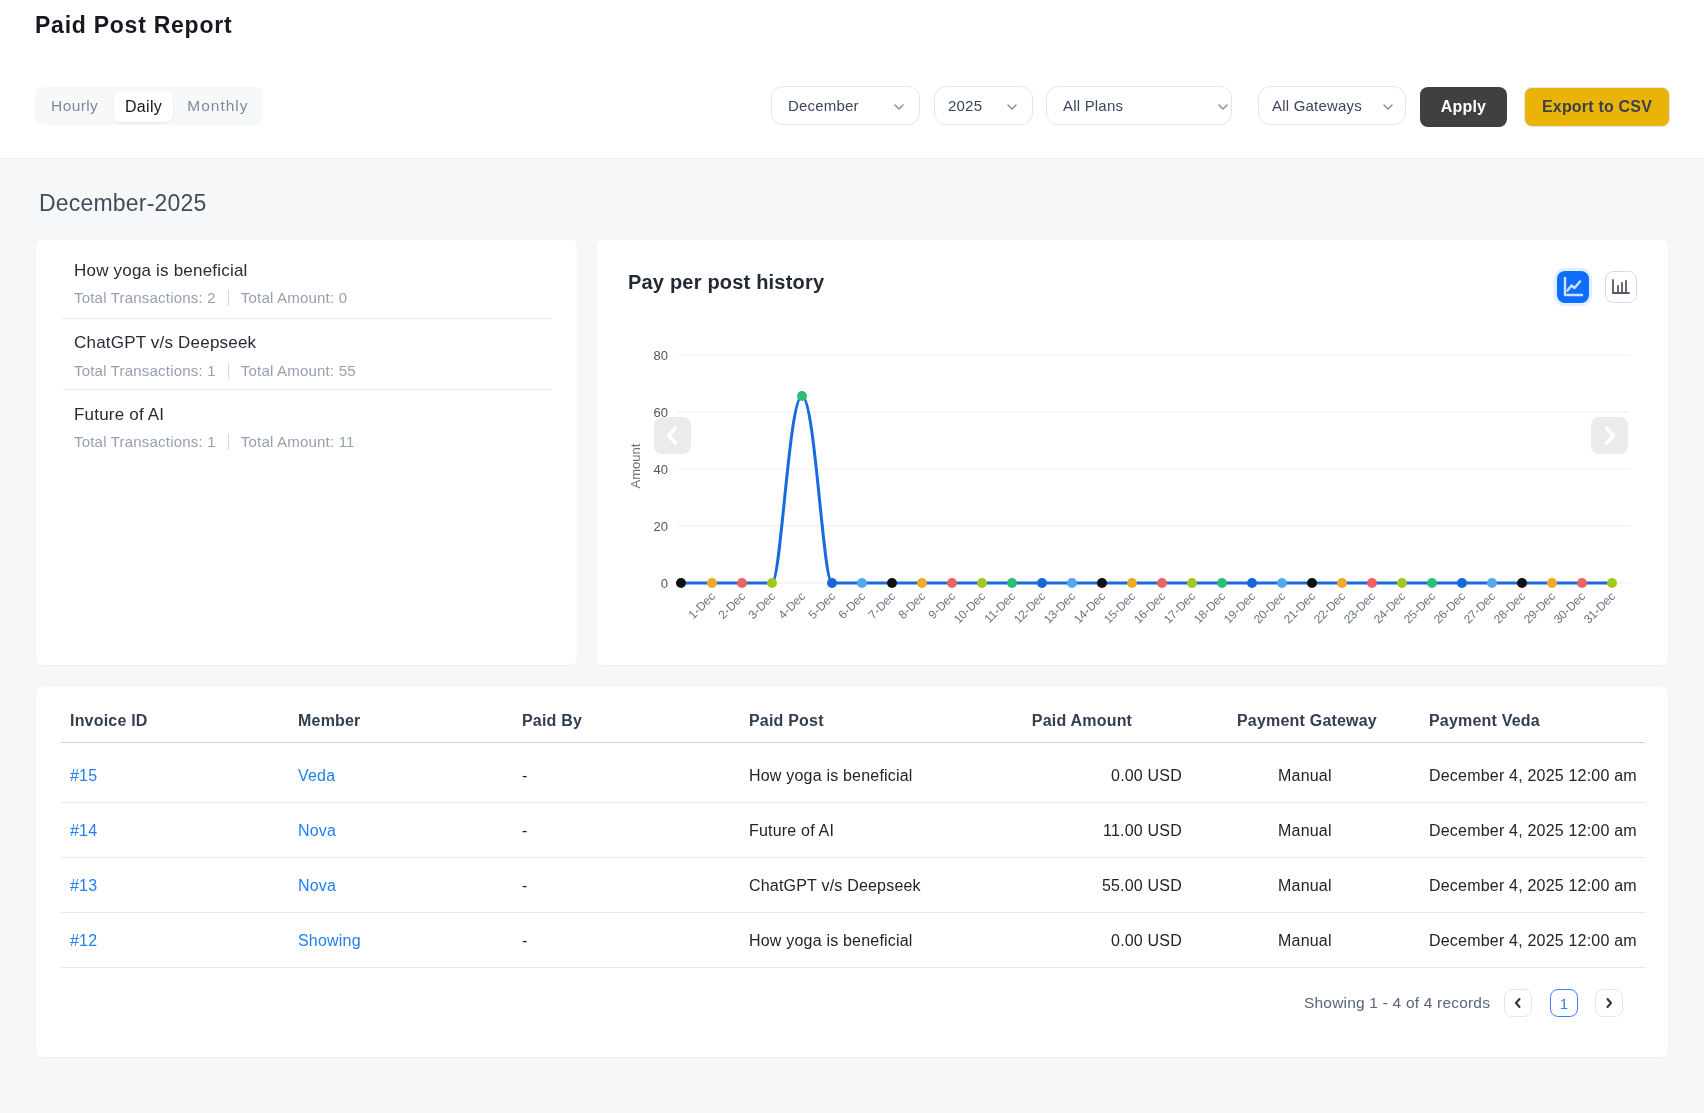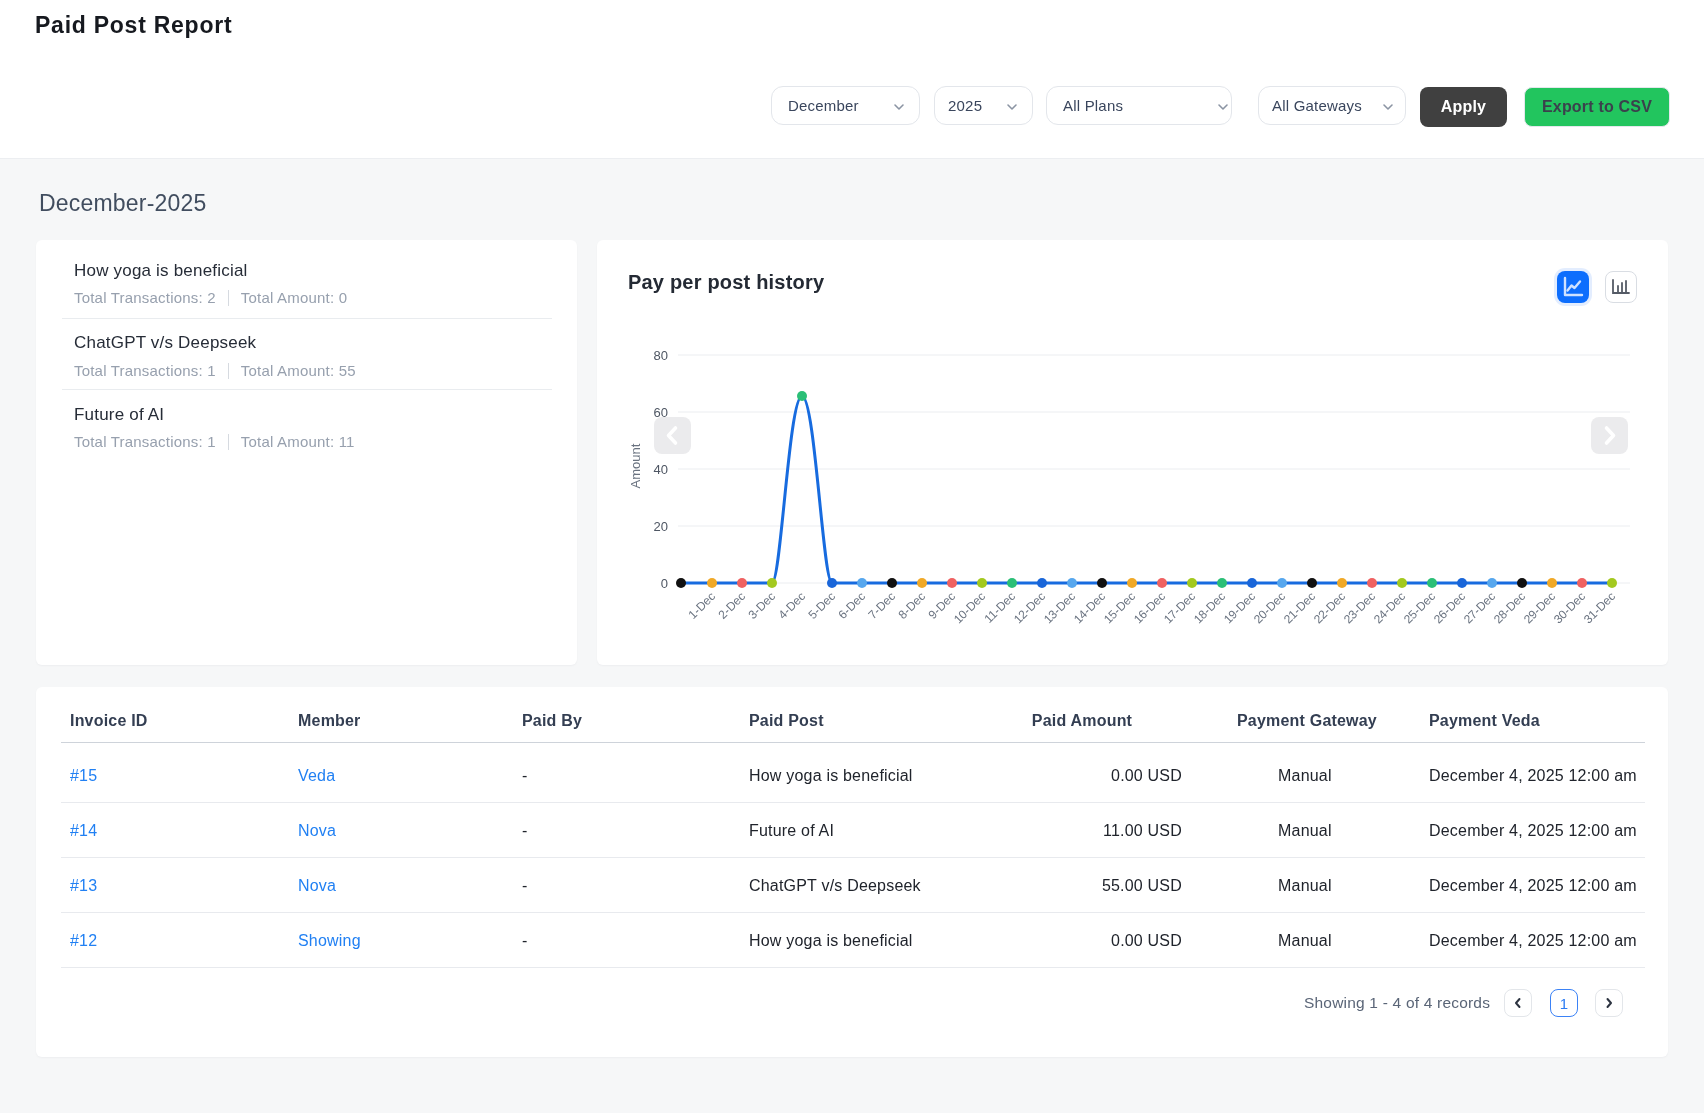--- a/index.html
+++ b/index.html
@@ -11,21 +11,21 @@
 .h1 { position:absolute; left:35px; top:12px; font-size:23px; font-weight:700; color:#16191f; letter-spacing:0.75px; }
 .tabs { position:absolute; left:35px; top:87px; width:228px; height:38px; background:#f7f8fa; border-radius:8px; display:flex; align-items:center; }
 .tab { font-size:15.5px; color:#7e8aa0; text-align:center; letter-spacing:0.4px; }
 .tab.t1 { width:80px; }
 .tab.t2 { width:59px; height:31px; line-height:31px; background:#fff; border-radius:7px; color:#14171c; font-weight:400; box-shadow:0 1px 3px rgba(0,0,0,0.08); letter-spacing:0.3px; font-size:16px; }
 .tab.t3 { width:91px; letter-spacing:1px; }
 .select { position:absolute; top:86px; height:39px; border:1px solid #e3e6eb; border-radius:12px; background:#fff; font-size:15px; color:#3a465d; line-height:37px; padding-left:16px; letter-spacing:0.2px; }
 .chev { position:absolute; top:101px; width:10px; height:10px; }
 .chev svg { display:block; }
 .btn-apply { position:absolute; left:1420px; top:87px; width:87px; height:40px; background:#404040; border-radius:8px; color:#fff; font-size:16px; font-weight:600; text-align:center; line-height:40px; letter-spacing:0.2px; }
-.btn-export { position:absolute; left:1524px; top:87px; width:146px; height:40px; background:#22c55e; border:1px solid #e4e7ec; border-radius:8px; color:#3b414c; font-size:16px; font-weight:600; text-align:center; line-height:38px; letter-spacing:0.2px; }
+.btn-export { position:absolute; left:1524px; top:87px; width:146px; height:40px; background:#eab308; border:1px solid #e4e7ec; border-radius:8px; color:#3b414c; font-size:16px; font-weight:600; text-align:center; line-height:38px; letter-spacing:0.2px; }
 
 
 .h2 { position:absolute; left:39px; top:190px; font-size:23px; font-weight:400; color:#414d5f; letter-spacing:0.2px; }
 .card { position:absolute; background:#fff; border-radius:6px; box-shadow:0 1px 2px rgba(20,30,50,0.04); }
 .card-list { left:36px; top:240px; width:541px; height:425px; }
 .li-title { position:absolute; left:38px; font-size:17px; color:#262c37; letter-spacing:0.2px; }
 .li-sub { position:absolute; left:38px; font-size:15px; color:#97a0ae; letter-spacing:0.2px; }
 .li-sep { display:inline-block; width:1px; height:16px; background:#d6dae0; margin:0 12px; vertical-align:-3px; }
 .li-div { position:absolute; left:26px; width:490px; height:1px; background:#e9ecef; }
 
@@ -43,20 +43,25 @@
 .hline { position:absolute; left:25px; width:1584px; height:1px; }
 .pag-text { position:absolute; font-size:15.5px; color:#5a6577; letter-spacing:0.2px; }
 .pag-btn { position:absolute; width:28px; height:28px; border:1px solid #e3e6ea; border-radius:8px; background:#fff; }
 .pag-cur { position:absolute; width:28px; height:28px; border:1px solid #3b82f6; border-radius:8px; background:#fff; color:#2b7bf3; font-size:15px; text-align:center; line-height:27px; }
 </style>
 </head>
 <body>
 
 <div class="header">
   <div class="h1">Paid Post Report</div>
+  <div class="tabs">
+    <div class="tab t1">Hourly</div>
+    <div class="tab t2">Daily</div>
+    <div class="tab t3">Monthly</div>
+  </div>
   <div class="select" style="left:771px; width:149px;">December</div>
   <div class="select" style="left:934px; width:99px; padding-left:13px;">2025</div>
   <div class="select" style="left:1046px; width:186px;">All Plans</div>
   <div class="select" style="left:1258px; width:148px; padding-left:13px;">All Gateways</div>
   <div class="chev" style="left:893px;">
       <svg width="12" height="12" viewBox="0 0 12 12">
         <path d="M2 4 L6 8 L10 4" fill="none" stroke="#8b94a3" stroke-width="1.6" stroke-linecap="round" stroke-linejoin="round"></path>
       </svg>
     </div>
   <div class="chev" style="left:1006px;">

